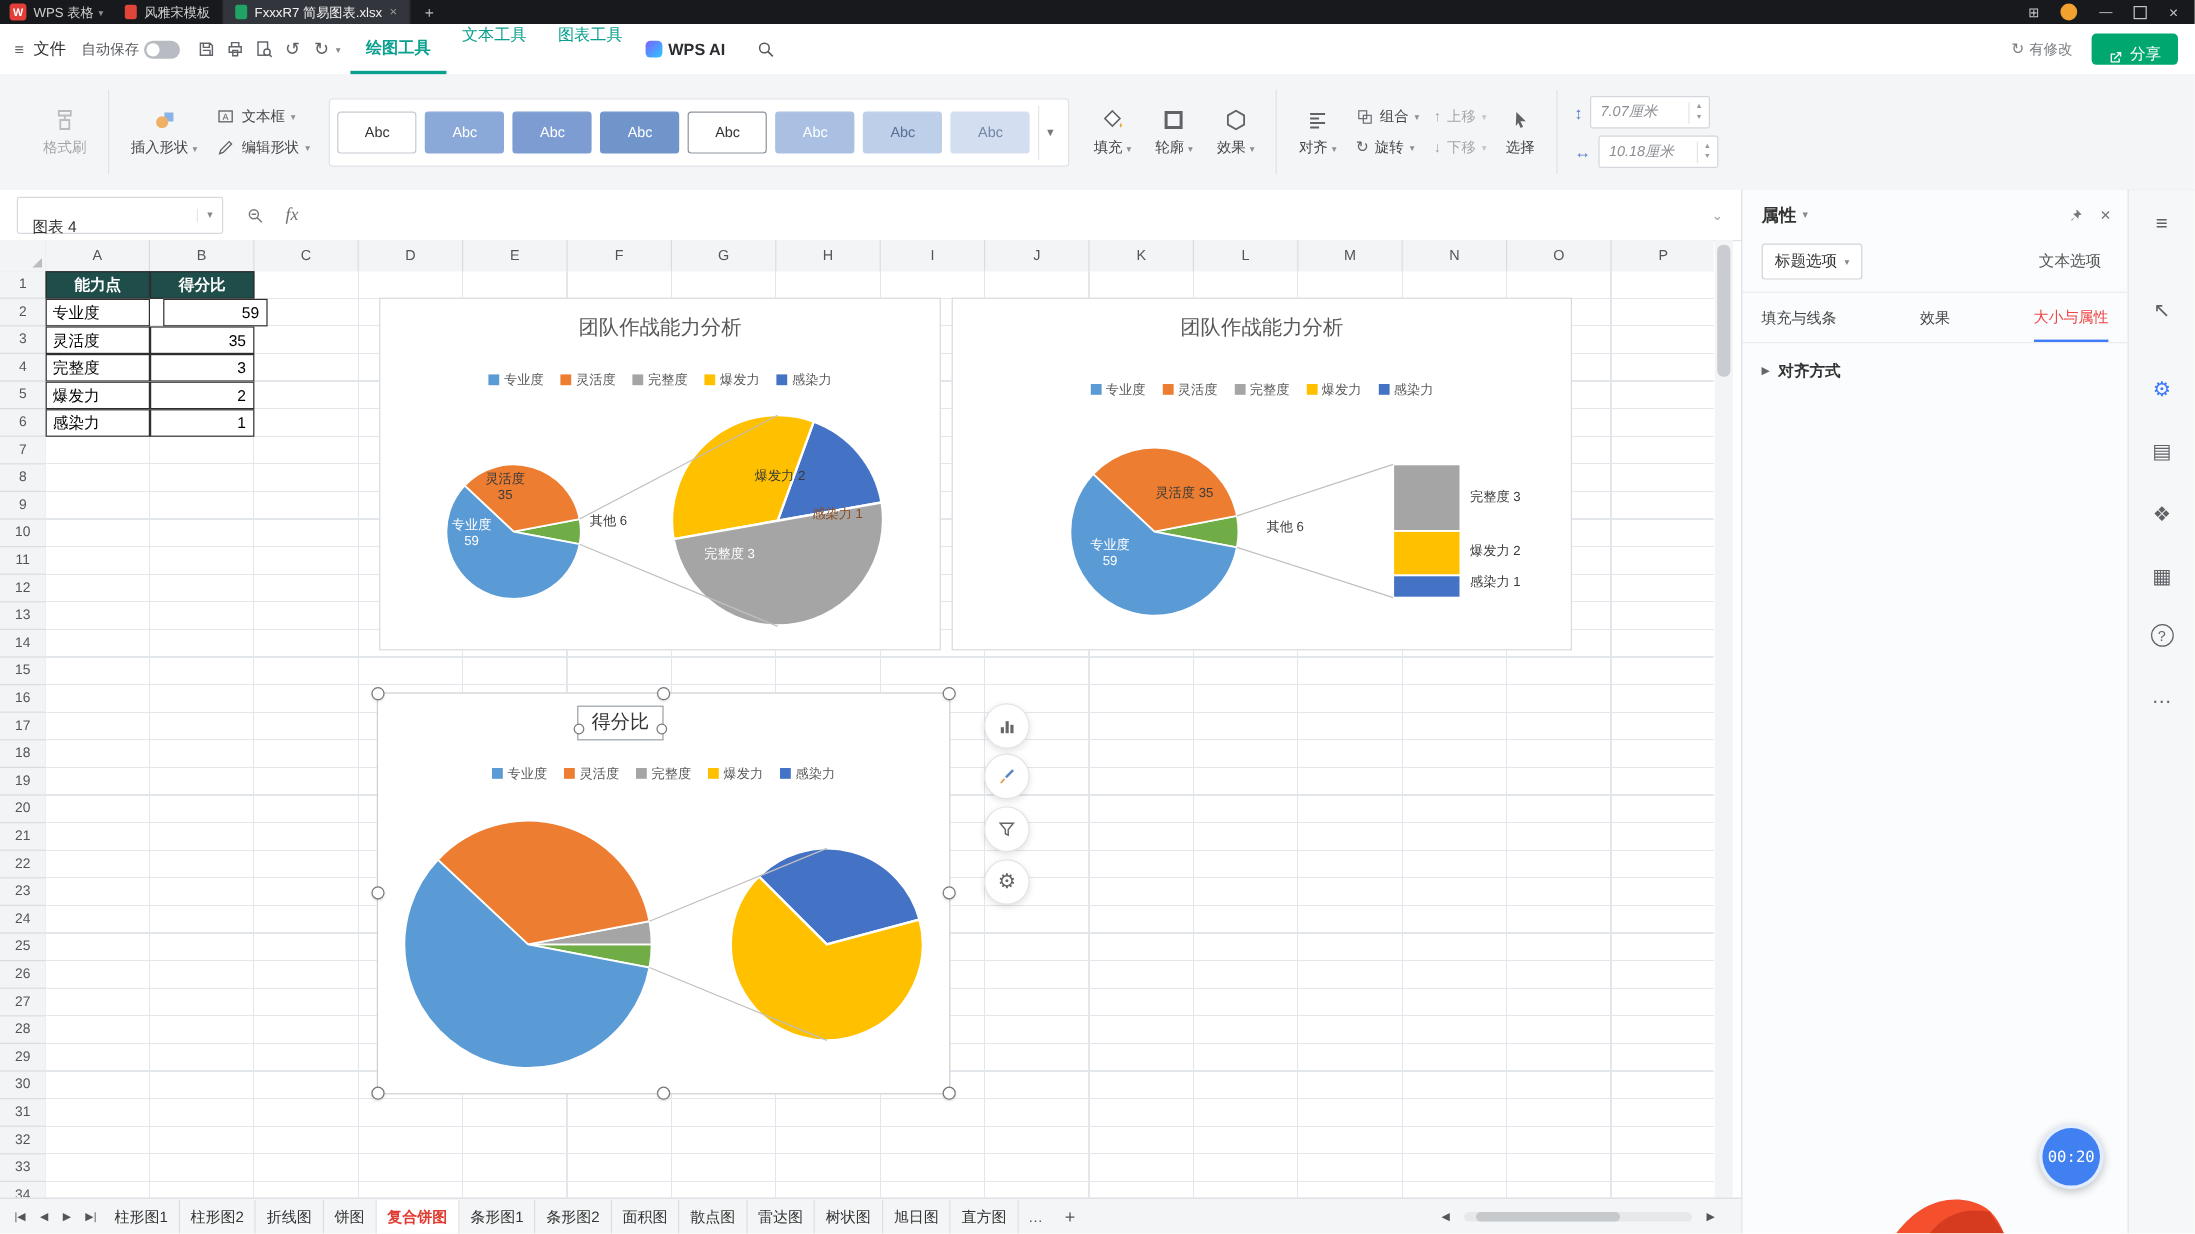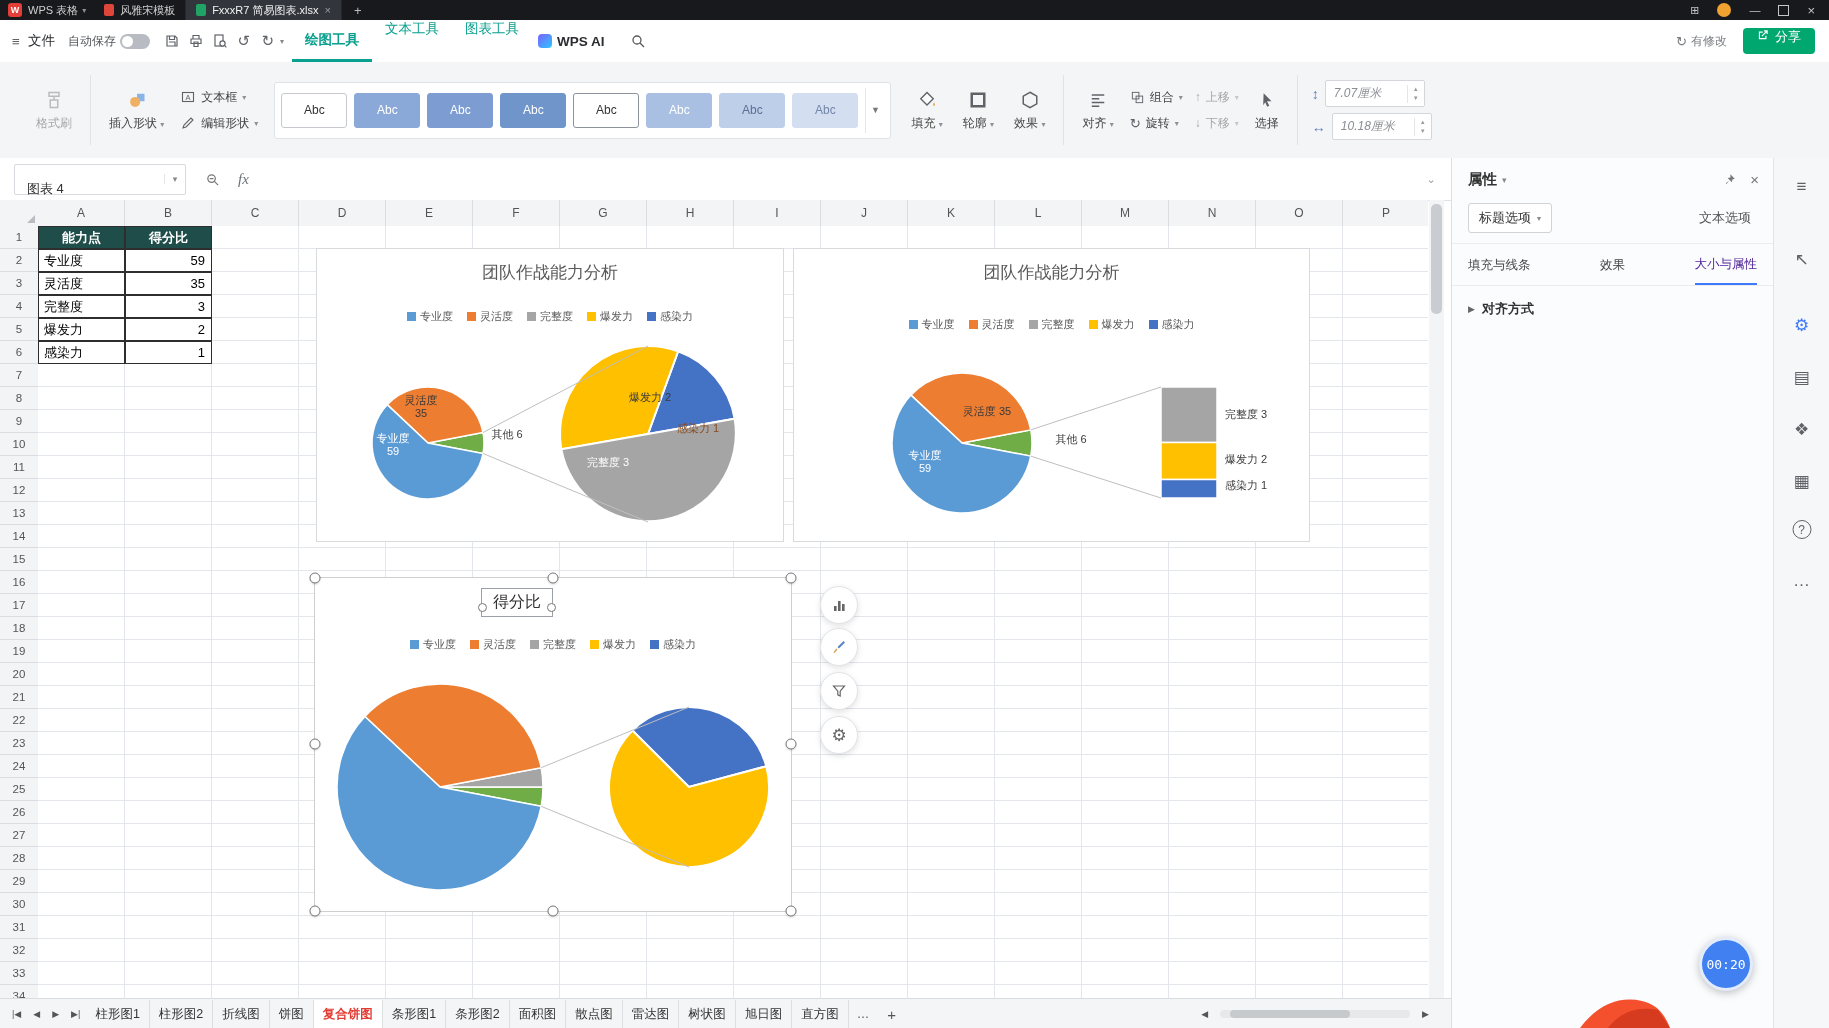--- a/index.html
+++ b/index.html
@@ -18,21 +18,21 @@
   #tb-right .maxbox{width:9px;height:9px;border:1px solid #c4c6ca;display:inline-block;}
   
   #menubar{left:0;top:20px;width:1829px;height:42px;background:#fff;border-bottom:1px solid #ebedf0;display:flex;align-items:center;font-size:13.5px;color:#2b2d30;}
   .menu-item{padding:0 13px;cursor:default;}
   .menu-item.tool{color:#0aa08f;}
   .menu-item.tool.active{font-weight:bold;border-bottom:3px solid #0aa08f;line-height:39px;}
   #menubar .mico{color:#5f6368;margin:0 4px;}
   #toggle{width:30px;height:15px;border-radius:8px;background:#b8bcc2;position:relative;margin:0 10px 0 4px;}
   #toggle .knob{position:absolute;left:2px;top:2px;width:11px;height:11px;border-radius:50%;background:#fff;}
   .qicon{display:inline-flex;align-items:center;justify-content:center;width:24px;height:24px;}
-  #sharebtn{display:flex;align-items:flex-start;gap:5px;background:#00a870;color:#fff;border-radius:4px;height:26px;padding:0 14px;font-size:13px;margin-left:16px;margin-right:14px;}
+  #sharebtn{display:flex;align-items:flex-end;gap:5px;background:#00a870;color:#fff;border-radius:4px;height:26px;padding:0 14px;font-size:13px;margin-left:16px;margin-right:14px;}
   #modified{display:flex;align-items:center;gap:4px;color:#7a7d82;font-size:12px;}
   #wpsai{display:flex;align-items:center;gap:5px;font-weight:bold;margin-left:6px;}
   #wpsai .ailogo{width:14px;height:14px;border-radius:4px;background:linear-gradient(135deg,#7b61ff,#2bc7ff);}
   
   #ribbon{left:0;top:62px;width:1829px;height:96px;background:#f4f5f7;border-bottom:1px solid #e2e4e8;display:flex;align-items:center;color:#444;}
   .rb-big{display:flex;flex-direction:column;align-items:center;gap:4px;font-size:12px;padding:0 10px;}
   .rb-big .ric{height:22px;display:flex;align-items:center;}
   .rb-col{display:flex;flex-direction:column;gap:9px;padding:0 6px;}
   .rb-small{display:flex;align-items:center;gap:5px;font-size:12px;}
   .rb-div{width:1px;height:70px;background:#e0e2e6;margin:0 8px;}
@@ -90,21 +90,21 @@
   #panel{left:1451px;top:158px;width:322px;height:870px;background:#fbfcfd;border-left:1px solid #dcdfe3;box-sizing:border-box;font-size:13px;color:#333;}
   #panel-header{display:flex;align-items:center;padding:12px 14px 10px 16px;}
   #panel-header .ptitle{font-size:14.5px;font-weight:bold;}
   #panel-header .pcaret{font-size:9px;color:#888;margin-left:5px;}
   #panel-header .ph-right{margin-left:auto;display:flex;gap:14px;align-items:center;color:#777;}
   #panel-tabs{display:flex;align-items:center;padding:4px 16px 10px;border-bottom:1px solid #ececee;}
   #opt-tab{display:inline-flex;align-items:center;gap:6px;border:1px solid #d0d3d8;border-radius:3px;background:#fff;padding:5px 10px;}
   #text-tab{margin-left:auto;color:#555;padding-right:6px;text-align:right;}
   #subtabs{display:flex;align-items:center;justify-content:space-between;padding:12px 16px 0;border-bottom:1px solid #ececee;}
   .subtab{font-size:12.5px;color:#444;padding-bottom:10px;}
-  .subtab.active{color:#4c1d95;border-bottom:2px solid #3e7bfa;}
+  .subtab.active{color:#ef4444;border-bottom:2px solid #3e7bfa;}
   #align-section{display:flex;align-items:center;gap:7px;padding:14px 16px;font-weight:bold;font-size:13px;}
   #align-section .tri{font-size:9px;color:#666;}
   
   #strip{left:1773px;top:158px;width:56px;height:870px;background:#f6f7f8;border-left:1px solid #e2e5e8;box-sizing:border-box;}
   .strip-ico{position:absolute;left:50%;transform:translateX(-50%);width:30px;height:30px;display:flex;align-items:center;justify-content:center;color:#5f6368;font-size:17px;}
   .strip-ico.active{color:#3e7bfa;}
   .strip-ico.help{border:1.5px solid #5f6368;border-radius:50%;width:17px;height:17px;font-size:12px;}
   
   #sheetbar{left:0;top:998px;width:1451px;height:30px;background:#f4f5f6;border-top:1px solid #dadde0;display:flex;align-items:center;font-size:12.5px;color:#333;}
   .navbtn{color:#555;font-size:9px;padding:0 6px;}
@@ -414,21 +414,21 @@
     <div class="row-h">31</div>
     <div class="row-h">32</div>
     <div class="row-h">33</div>
     <div class="row-h">34</div>
   </div>
 <div class="abs" id="gridbg"></div>
 <div class="abs" id="tablelayer" style="left:0;top:0;">
     <div class="tcell th" style="left: 38px; top: 226px; background: rgb(31, 78, 74);">能力点</div>
     <div class="tcell th" style="left: 125px; top: 226px; background: rgb(31, 78, 74);">得分比</div>
     <div class="tcell lbl" style="left: 38px; top: 249px;">专业度</div>
-    <div class="tcell num" style="left: 125px; top: 249px;">59</div>
+    <div class="tcell num" style="left: 136px; top: 249px;">59</div>
     <div class="tcell lbl" style="left: 38px; top: 272px;">灵活度</div>
     <div class="tcell num" style="left: 125px; top: 272px;">35</div>
     <div class="tcell lbl" style="left: 38px; top: 295px;">完整度</div>
     <div class="tcell num" style="left: 125px; top: 295px;">3</div>
     <div class="tcell lbl" style="left: 38px; top: 318px;">爆发力</div>
     <div class="tcell num" style="left: 125px; top: 318px;">2</div>
     <div class="tcell lbl" style="left: 38px; top: 341px;">感染力</div>
     <div class="tcell num" style="left: 125px; top: 341px;">1</div>
   </div>
 <div class="abs" id="vscroll">

